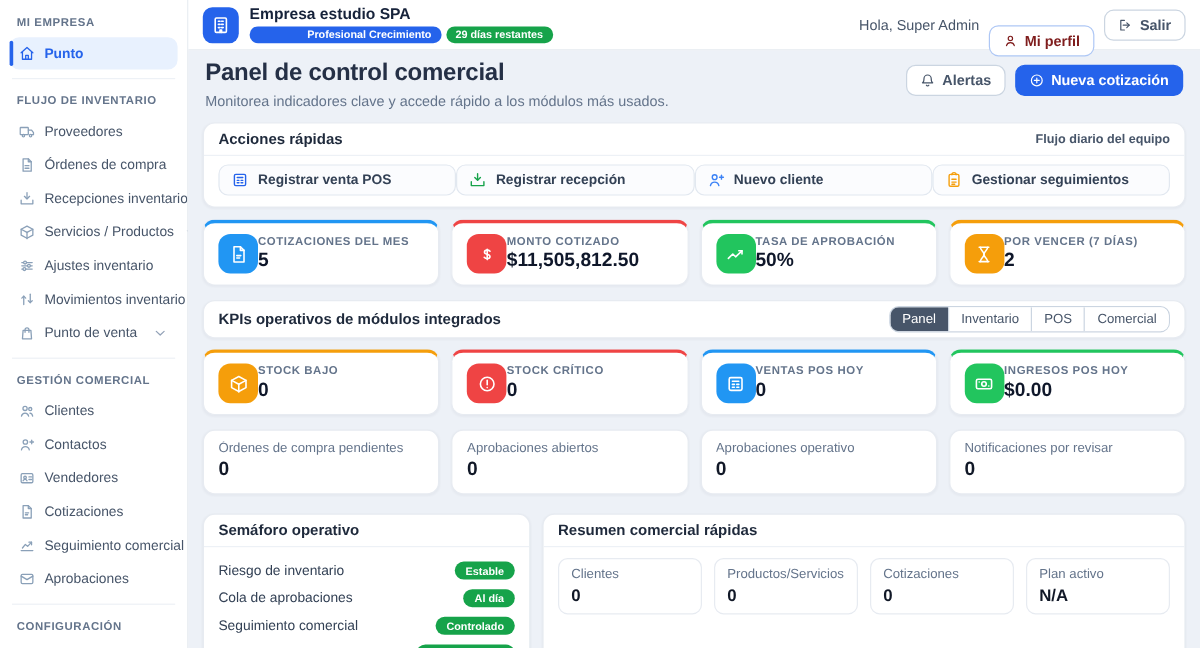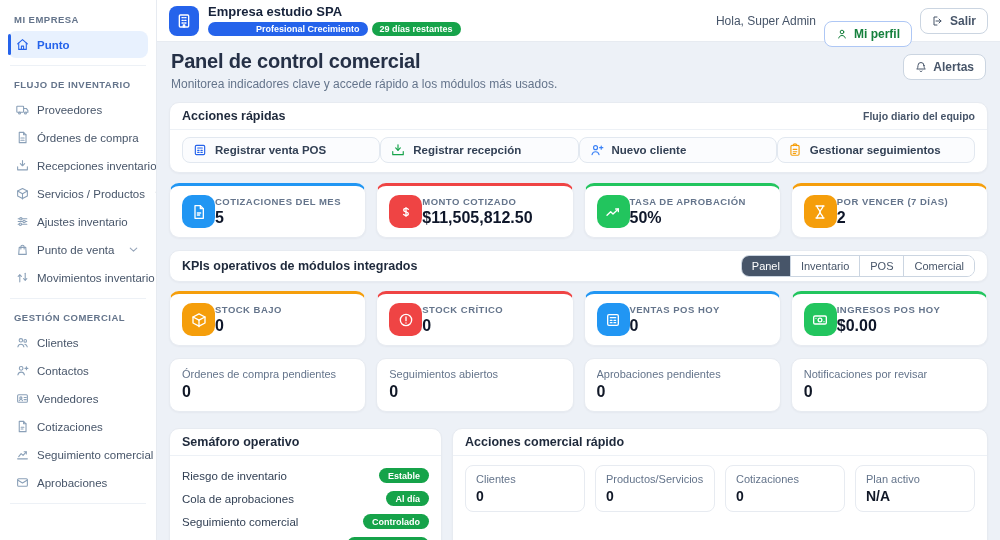--- a/index.html
+++ b/index.html
@@ -29,21 +29,21 @@
   .company-name { font-size:13px; font-weight:700; color:#16223a; line-height:1.15; }
   .badges { display:flex; gap:4px; margin-top:2px; }
   .pill { font-size:9px; font-weight:700; color:#fff; padding:2px 8px; border-radius:999px; line-height:1.2; }
   .pill-blue { background:#2563eb;padding-left:48px; }
   .pill-green { background:#16a34a; }
   .top-right { margin-left:auto; display:flex; align-items:center; gap:8px; }
   .greeting { font-size:12px; color:#475569; }
   .btn { display:inline-flex; align-items:center; gap:6px; border-radius:8px; font-size:12px; font-weight:600;
          background:#fff; border:1px solid #cbd5e1; color:#475569; padding:5px 11px; cursor:pointer; font-family:inherit; }
   .btn .icn { width:12px; height:12px; }
-  .btn-profile { color:#15803d; border-color:#aec7f5;margin-top:26px; }
+  .btn-profile { color:#7f1d1d; border-color:#aec7f5;margin-top:26px; }
   .btn-primary { background:#2563eb; border-color:#2563eb; color:#fff; }
 
   
   .content { flex:1; padding:6px 12px 0; min-width:0; }
   .page-head { display:flex; justify-content:space-between; align-items:flex-start; padding:2px 2px 0; margin-bottom:11px; }
   .page-title { font-size:20px; font-weight:600; color:#253046; letter-spacing:-.2px; }
   .page-subtitle { font-size:12px; color:#64748b; margin-top:4px; }
   .head-actions { display:flex; gap:8px; margin-top:4px; }
 
   .card { background:#fff; border:1px solid #e7ebf1; border-radius:10px; box-shadow:0 1px 2px rgba(15,23,42,.04); }
@@ -155,42 +155,42 @@
           <circle cx="9" cy="7" r="2.2" fill="#fff"></circle>
           <circle cx="15" cy="12" r="2.2" fill="#fff"></circle>
           <circle cx="8" cy="17" r="2.2" fill="#fff"></circle>
         </svg>
       </span>
       <span>Ajustes inventario</span>
     </div>
     <div class="side-item">
       <span class="icn">
         <svg viewBox="0 0 24 24" fill="none" stroke="currentColor" stroke-width="2" stroke-linecap="round" stroke-linejoin="round">
-          <path d="M6 8h12l1 13H5z"></path>
-          <path d="M9 11V7a3 3 0 016 0v4"></path>
-        </svg>
-      </span>
-      <span>Punto de venta</span>
-      <span class="icn chev">
-        <svg viewBox="0 0 24 24" fill="none" stroke="currentColor" stroke-width="2" stroke-linecap="round" stroke-linejoin="round">
-          <path d="M6 9.5l6 5.5 6-5.5"></path>
-        </svg>
-      </span>
-    </div>
-    <div class="side-item">
-      <span class="icn">
-        <svg viewBox="0 0 24 24" fill="none" stroke="currentColor" stroke-width="2" stroke-linecap="round" stroke-linejoin="round">
           <path d="M7 20V7"></path>
           <path d="M4 10l3-3 3 3"></path>
           <path d="M17 4v13"></path>
           <path d="M14 14l3 3 3-3"></path>
         </svg>
       </span>
       <span>Movimientos inventario</span>
     </div>
+    <div class="side-item">
+      <span class="icn">
+        <svg viewBox="0 0 24 24" fill="none" stroke="currentColor" stroke-width="2" stroke-linecap="round" stroke-linejoin="round">
+          <path d="M6 8h12l1 13H5z"></path>
+          <path d="M9 11V7a3 3 0 016 0v4"></path>
+        </svg>
+      </span>
+      <span>Punto de venta</span>
+      <span class="icn chev">
+        <svg viewBox="0 0 24 24" fill="none" stroke="currentColor" stroke-width="2" stroke-linecap="round" stroke-linejoin="round">
+          <path d="M6 9.5l6 5.5 6-5.5"></path>
+        </svg>
+      </span>
+    </div>
     <div class="side-divider"></div>
     <div class="side-section-label">GESTIÓN COMERCIAL</div>
     <div class="side-item">
       <span class="icn">
         <svg viewBox="0 0 24 24" fill="none" stroke="currentColor" stroke-width="2" stroke-linecap="round" stroke-linejoin="round">
           <circle cx="9" cy="8" r="3.2"></circle>
           <path d="M3.5 20c.6-3 2.8-4.8 5.5-4.8s4.9 1.8 5.5 4.8"></path>
           <circle cx="17" cy="9" r="2.4"></circle>
           <path d="M16.5 15.4c2.3.3 3.8 2 4.2 4.6"></path>
         </svg>
@@ -242,20 +242,21 @@
     <div class="side-item">
       <span class="icn">
         <svg viewBox="0 0 24 24" fill="none" stroke="currentColor" stroke-width="2" stroke-linecap="round" stroke-linejoin="round">
           <rect x="3" y="5" width="18" height="14" rx="2"></rect>
           <path d="M3 7.5l9 5.5 9-5.5"></path>
         </svg>
       </span>
       <span>Aprobaciones</span>
     </div>
     <div class="side-divider"></div>
+    <div class="side-section-label">CONFIGURACIÓN</div>
     <div class="side-item"></div>
   </aside>
 
 <div class="main">
 
   <header class="topbar">
     <div class="logo">
         <span class="icn">
           <svg viewBox="0 0 24 24" fill="none" stroke="currentColor" stroke-width="2" stroke-linecap="round" stroke-linejoin="round">
             <rect x="5" y="3" width="14" height="18" rx="1.5"></rect>
@@ -305,20 +306,29 @@
       <div class="head-actions">
         <button class="btn">
           <span class="icn">
               <svg viewBox="0 0 24 24" fill="none" stroke="currentColor" stroke-width="2" stroke-linecap="round" stroke-linejoin="round">
                 <path d="M18 9a6 6 0 10-12 0c0 6-2.5 7-2.5 7h17S18 15 18 9z"></path>
                 <path d="M10 20a2.2 2.2 0 004 0"></path>
               </svg>
             </span>
           <span>Alertas</span>
         </button>
+        <button class="btn btn-primary">
+          <span class="icn">
+              <svg viewBox="0 0 24 24" fill="none" stroke="currentColor" stroke-width="2" stroke-linecap="round" stroke-linejoin="round">
+                <circle cx="12" cy="12" r="9"></circle>
+                <path d="M12 8v8M8 12h8"></path>
+              </svg>
+            </span>
+          <span>Nueva cotización</span>
+        </button>
       </div>
     </div>
 
     <section class="card qa-card">
       <div class="card-head">
         <span class="card-title">Acciones rápidas</span>
         <span class="card-hint">Flujo diario del equipo</span>
       </div>
       <div class="qa-body" id="qa-body">
           <button class="qa-btn">
@@ -498,25 +508,25 @@
           </div>
         </div>
       </div>
 
     <div class="kpi-grid stat-row" id="stat-row">
         <div class="card stat-card">
           <div class="stat-label">Órdenes de compra pendientes</div>
           <div class="stat-value">0</div>
         </div>
         <div class="card stat-card">
-          <div class="stat-label">Seguimientos abiertos</div>
+          <div class="stat-label">Aprobaciones abiertos</div>
           <div class="stat-value">0</div>
         </div>
         <div class="card stat-card">
-          <div class="stat-label">Aprobaciones pendientes</div>
+          <div class="stat-label">Aprobaciones operativo</div>
           <div class="stat-value">0</div>
         </div>
         <div class="card stat-card">
           <div class="stat-label">Notificaciones por revisar</div>
           <div class="stat-value">0</div>
         </div>
       </div>
 
     <div class="bottom-grid">
       <section class="card">
@@ -537,21 +547,21 @@
               <span class="badge-green" style="background: rgb(22, 163, 74);">Controlado</span>
             </div>
             <div class="sem-row">
               <span class="sem-label">Notificaciones</span>
               <span class="badge-green" style="background: rgb(22, 163, 74);">Sin pendientes</span>
             </div>
           </div>
       </section>
       <section class="card">
         <div class="card-head">
-          <span class="card-title">Acciones comercial rápido</span>
+          <span class="card-title">Resumen comercial rápidas</span>
         </div>
         <div class="res-body" id="res-body">
             <div class="res-box">
               <div class="res-label">Clientes</div>
               <div class="res-value">0</div>
             </div>
             <div class="res-box">
               <div class="res-label">Productos/Servicios</div>
               <div class="res-value">0</div>
             </div>

